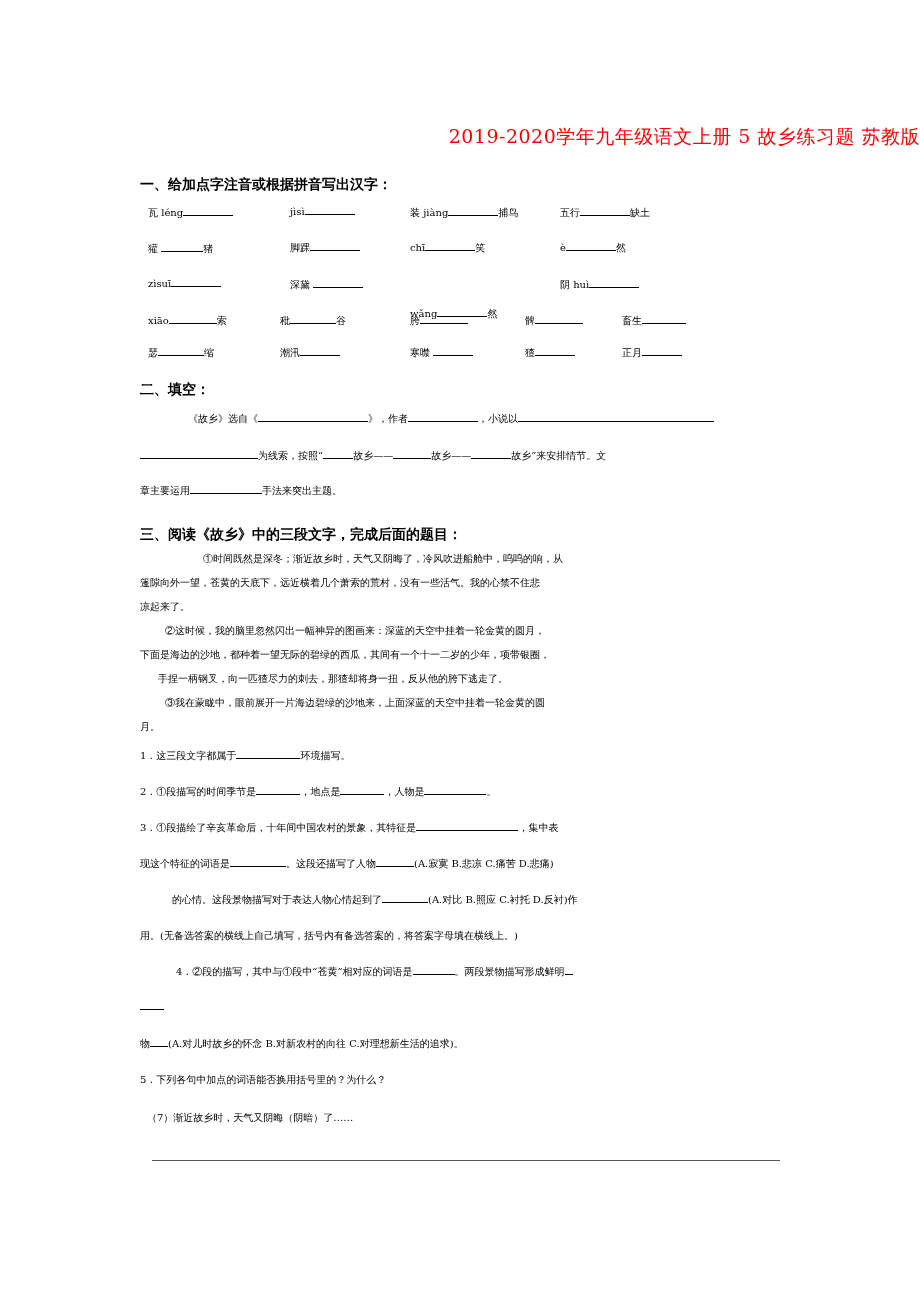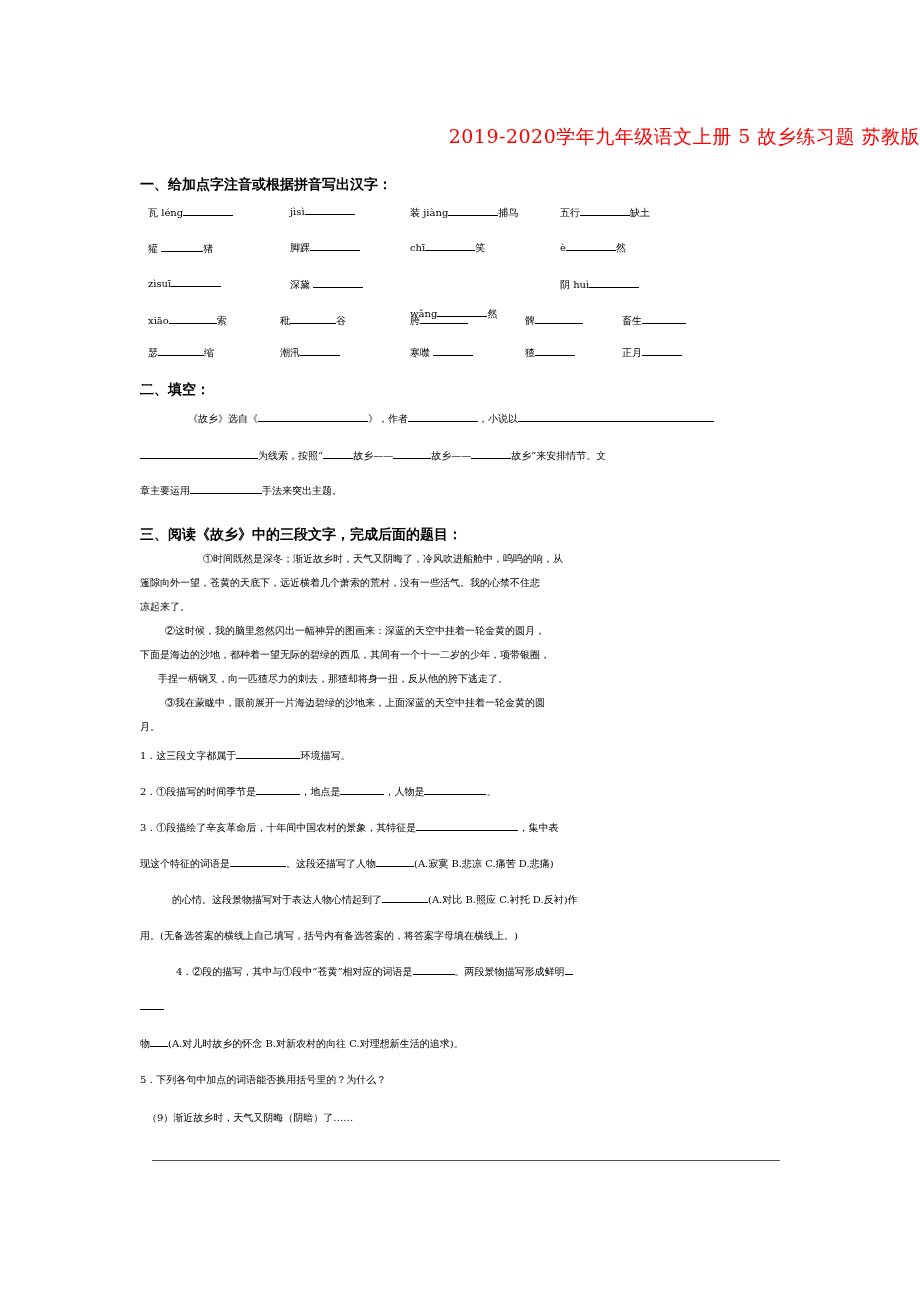--- a/index.html
+++ b/index.html
@@ -91,14 +91,14 @@
   <span>4．②段的描写，其中与①段中“苍黄”相对应的词语是</span><span class="blank" style="width:42px"></span><span>。两段景物描写形成鲜明</span><span class="blank" style="width:8px"></span>
 </div>
 <div class="abs p" style="left:140px;top:1001px;">
   <span class="blank" style="width:24px"></span>
 </div>
 <div class="abs p" style="left:140px;top:1037px;">
   <span>物</span><span class="blank" style="width:18px"></span><span>(A.对儿时故乡的怀念  B.对新农村的向往  C.对理想新生活的追求)。</span>
 </div>
 
 <div class="abs p" style="left:140px;top:1073px;">5．下列各句中加点的词语能否换用括号里的？为什么？</div>
-<div class="abs p" style="left:147px;top:1111px;">（9）渐近故乡时，天气又阴晦（阴暗）了……</div>
+<div class="abs p" style="left:147px;top:1111px;">（7）渐近故乡时，天气又阴晦（阴暗）了……</div>
 <div class="rule"></div>
 
 </body></html>

